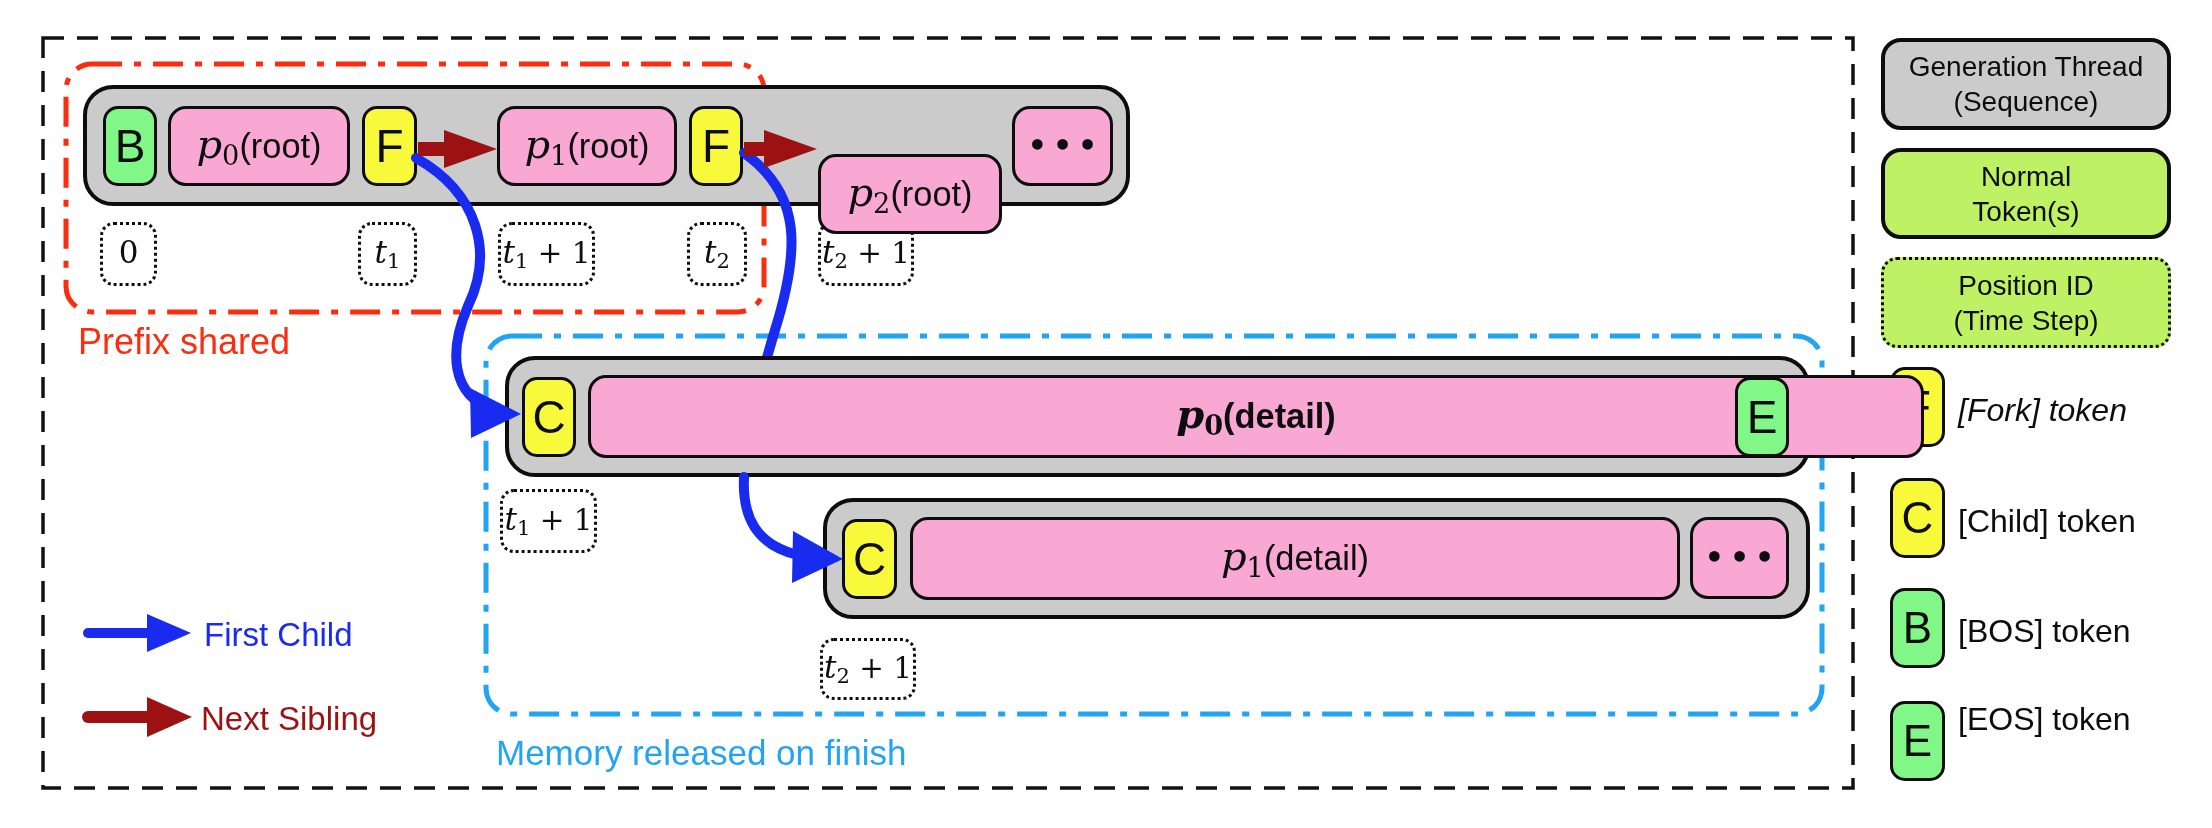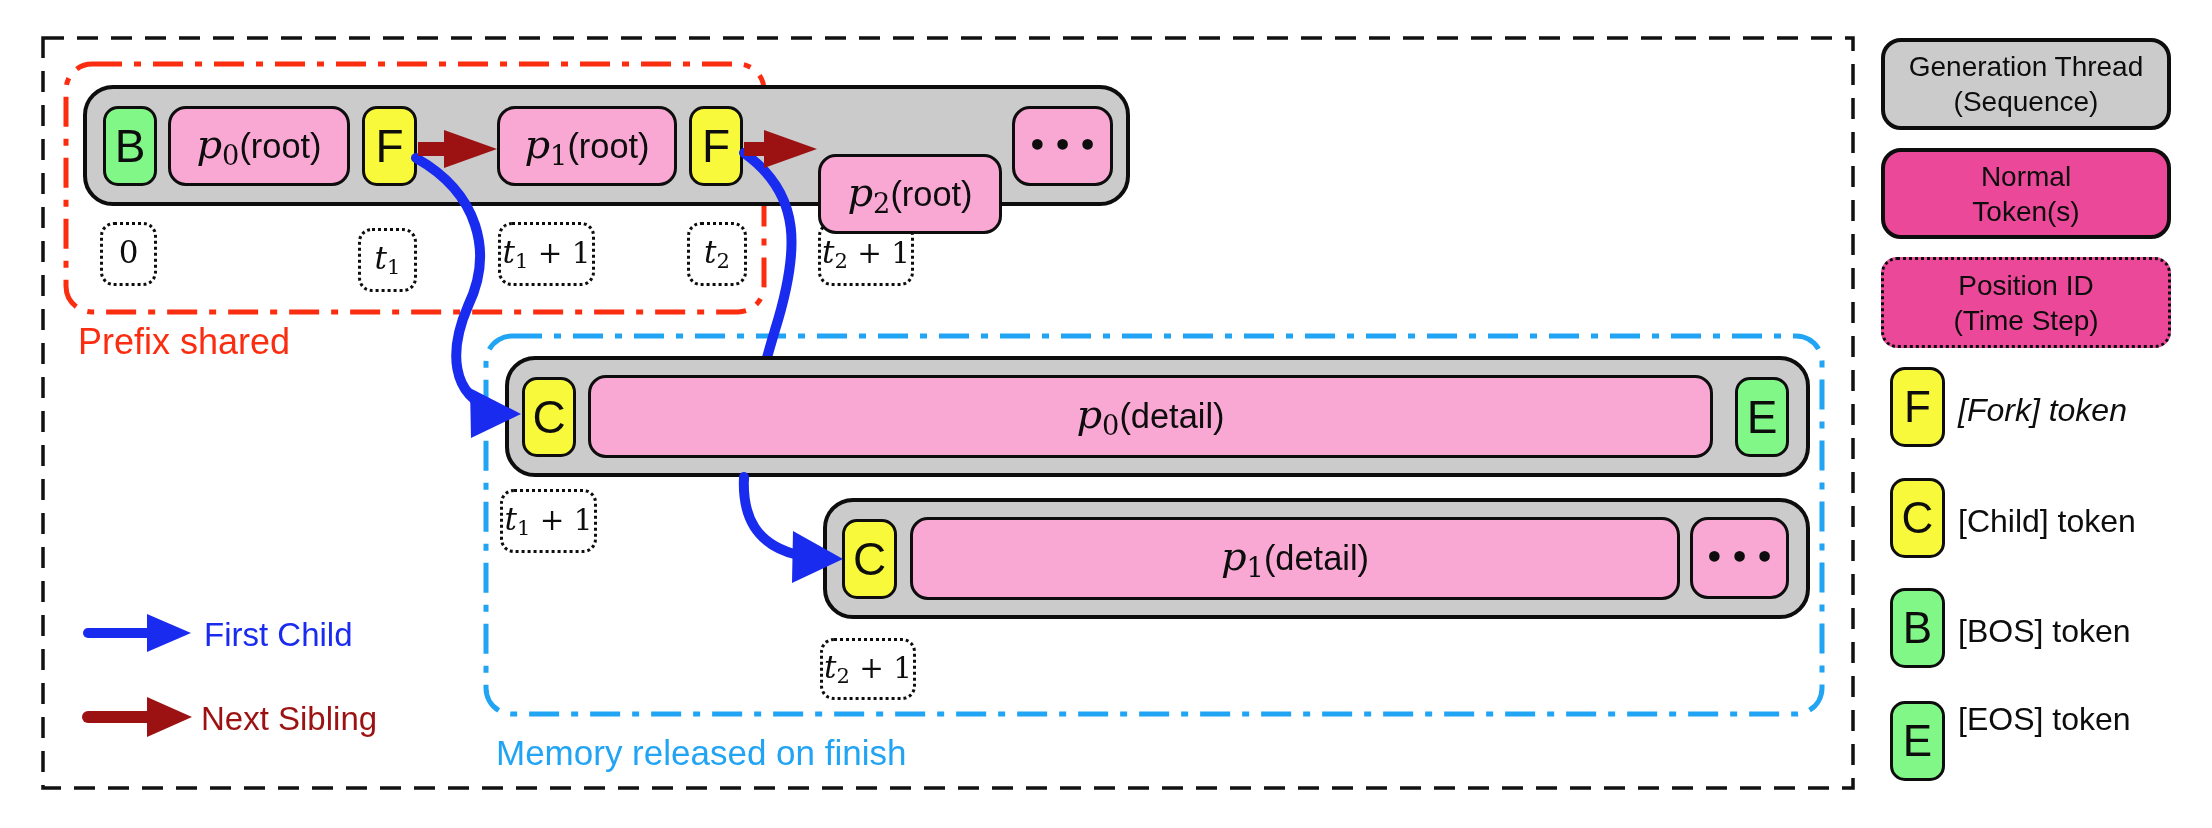--- a/index.html
+++ b/index.html
@@ -32,21 +32,21 @@
 
   .region-label{position:absolute;font-size:36px;line-height:1.1;white-space:nowrap;}
   .lbl-red{color:var(--c-red,#FB2D10);}
   .lbl-sky{color:var(--c-sky,#21A4F3);font-size:35px;}
   .lbl-blue{color:var(--c-blue,#1A2BF0);font-size:33px;}
   .lbl-darkred{color:var(--c-darkred,#9C1212);font-size:33px;}
 
   .lg-box{position:absolute;left:1881px;width:290px;border:4px solid var(--c-outline,#0d0d0d);
           border-radius:20px;box-sizing:border-box;display:flex;flex-direction:column;
           align-items:center;justify-content:center;text-align:center;
-          font-size:28px;line-height:35px;background:#ec4899;}
+          font-size:28px;line-height:35px;background:#bef264;}
   .lg-box.gray{background:var(--c-gray,#CBCBCB);}
   .lg-box.dotted{border:3.5px dotted #0d0d0d;border-radius:16px;}
   .lg-tok{position:absolute;left:1890px;width:55px;height:80px;border:3.5px solid var(--c-outline,#0d0d0d);
           border-radius:15px;box-sizing:border-box;display:flex;align-items:center;justify-content:center;
           font-size:44px;}
   .lg-lbl{position:absolute;left:1958px;font-size:32px;line-height:1;white-space:nowrap;}
 </style>
 </head>
 <body>
 
@@ -57,21 +57,21 @@
     <rect x="66" y="64" width="698" height="248" rx="26" fill="none" stroke="var(--c-red,#FB2D10)" stroke-width="5" stroke-dasharray="30 12 7 12"></rect>
     <rect x="486" y="336" width="1336" height="378" rx="26" fill="none" stroke="var(--c-sky,#21A4F3)" stroke-width="5" stroke-dasharray="30 12 7 12"></rect>
   </svg>
 
   <div class="region-label lbl-red z1" style="left:78px;top:322px;">Prefix shared</div>
   <div class="region-label lbl-sky z1" style="left:496px;top:734px;">Memory released on finish</div>
 
   <div class="pos z1 upright" style="left:100px;top:222px;width:57px;height:64px;">
     <span class="mathline"><i class="mv">0</i><sub></sub><span class="rm-serif"></span></span>
   </div>
-  <div class="pos z1" style="left:358px;top:228px;width:59px;height:64px;align-items:center;">
+  <div class="pos z1" style="left:358px;top:222px;width:59px;height:64px;align-items:center;">
     <span class="mathline"><i class="mv">t</i><sub>1</sub><span class="rm-serif"></span></span>
   </div>
   <div class="pos z1" style="left:498px;top:222px;width:97px;height:64px;">
     <span class="mathline"><i class="mv">t</i><sub>1</sub><span class="rm-serif"> + 1</span></span>
   </div>
   <div class="pos z1" style="left:687px;top:222px;width:60px;height:64px;">
     <span class="mathline"><i class="mv">t</i><sub>2</sub><span class="rm-serif"></span></span>
   </div>
   <div class="pos z1" style="left:818px;top:222px;width:96px;height:64px;">
     <span class="mathline"><i class="mv">t</i><sub>2</sub><span class="rm-serif"> + 1</span></span>
@@ -102,21 +102,21 @@
   <div class="wbox z2" style="left:1012px;top:106px;width:101px;height:80px;">
     <span class="dots">•••</span>
   </div>
 
   <svg class="layer z3">
     <path d="M 744 153 C 802 194 800 250 775 330 C 757 390 747 434 744 479" fill="none" stroke="var(--c-blue,#1A2BF0)" stroke-width="10" stroke-linecap="round"></path>
   </svg>
 
   <div class="bar z4" style="left:505px;top:356px;width:1305px;height:121px;"></div>
   <div class="tok tok-yellow z4" style="left:522px;top:377px;width:54px;height:80px;">C</div>
-  <div class="wbox z4" style="left:588px;top:375px;width:1125px;height:83px;">
+  <div class="wbox z4" style="left:588px;top:375px;width:1336px;height:83px;font-weight:bold;">
     <span class="mathline"><i class="mv">p</i><sub>0</sub><span class="rm-sans">(detail)</span></span>
   </div>
   <div class="tok tok-green z4" style="left:1735px;top:377px;width:54px;height:80px;">E</div>
 
   <div class="bar z4" style="left:823px;top:498px;width:987px;height:121px;"></div>
   <div class="tok tok-yellow z4" style="left:842px;top:519px;width:55px;height:80px;">C</div>
   <div class="wbox z4" style="left:910px;top:517px;width:770px;height:83px;">
     <span class="mathline"><i class="mv">p</i><sub>1</sub><span class="rm-sans">(detail)</span></span>
   </div>
   <div class="wbox z4" style="left:1690px;top:517px;width:99px;height:82px;">

